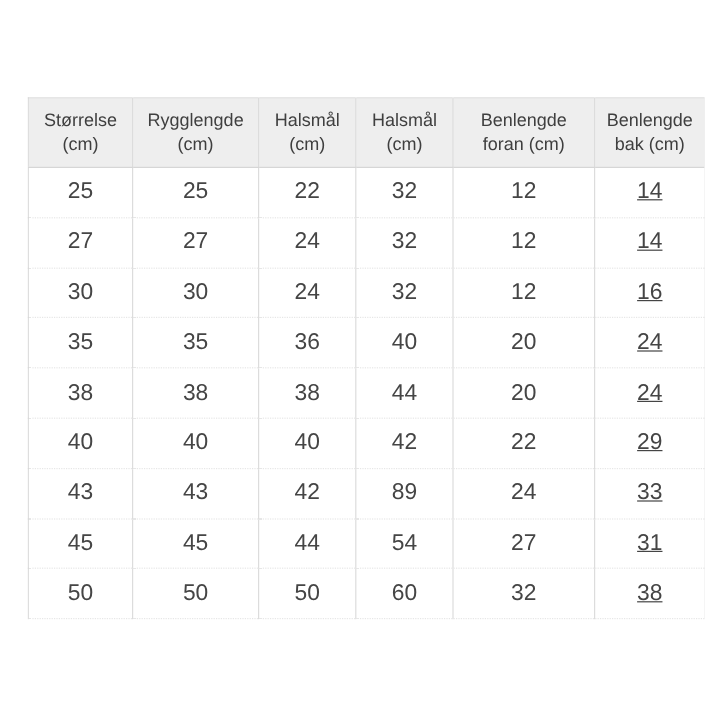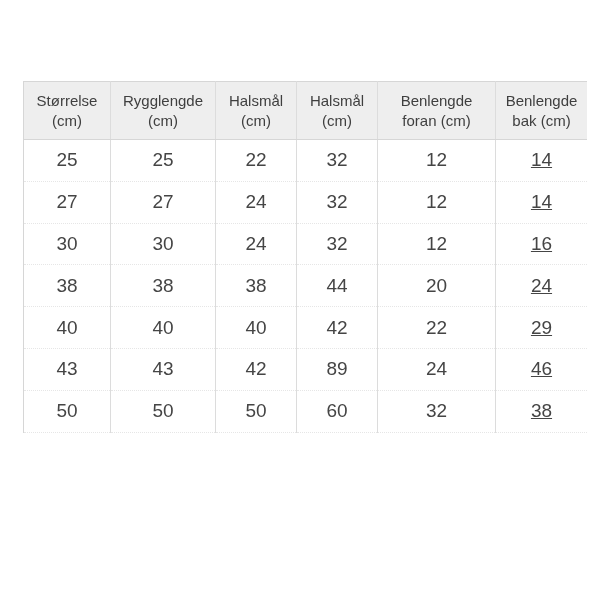--- a/index.html
+++ b/index.html
@@ -131,20 +131,28 @@
       </tr>
       <tr>
         <td>30</td>
         <td>30</td>
         <td>24</td>
         <td>32</td>
         <td>12</td>
         <td>16</td>
       </tr>
       <tr>
+        <td>35</td>
+        <td>35</td>
+        <td>36</td>
+        <td>40</td>
+        <td>20</td>
+        <td>24</td>
+      </tr>
+      <tr>
         <td>38</td>
         <td>38</td>
         <td>38</td>
         <td>44</td>
         <td>20</td>
         <td>24</td>
       </tr>
       <tr>
         <td>40</td>
         <td>40</td>
@@ -152,21 +160,29 @@
         <td>42</td>
         <td>22</td>
         <td>29</td>
       </tr>
       <tr>
         <td>43</td>
         <td>43</td>
         <td>42</td>
         <td>89</td>
         <td>24</td>
-        <td>46</td>
+        <td>33</td>
+      </tr>
+      <tr>
+        <td>45</td>
+        <td>45</td>
+        <td>44</td>
+        <td>54</td>
+        <td>27</td>
+        <td>31</td>
       </tr>
       <tr>
         <td>50</td>
         <td>50</td>
         <td>50</td>
         <td>60</td>
         <td>32</td>
         <td>38</td>
       </tr>
 

